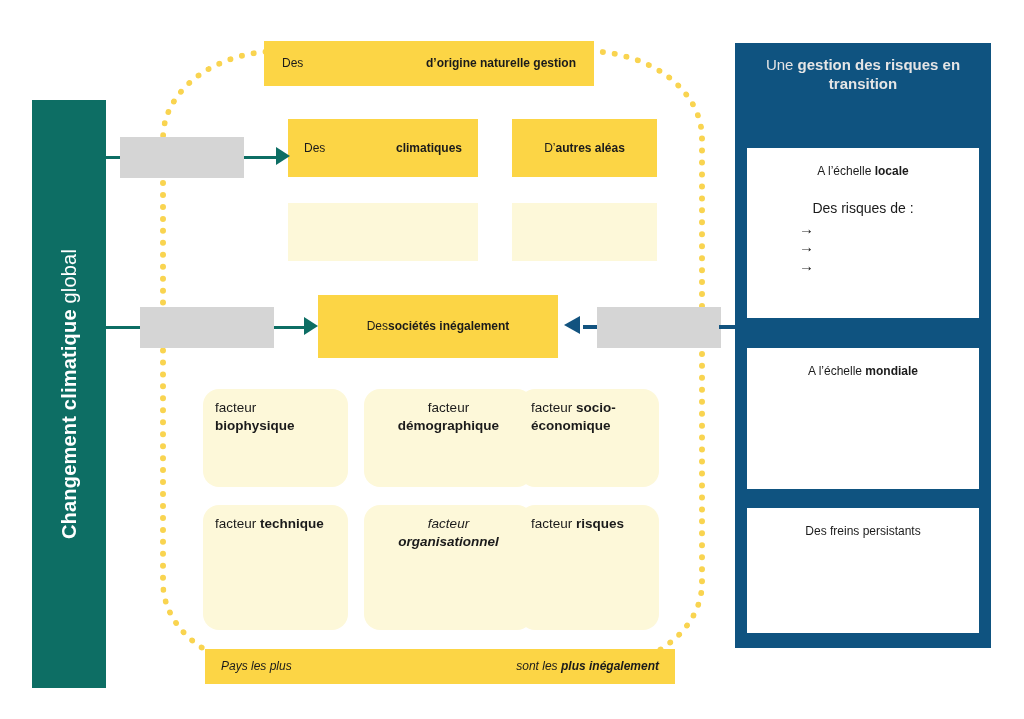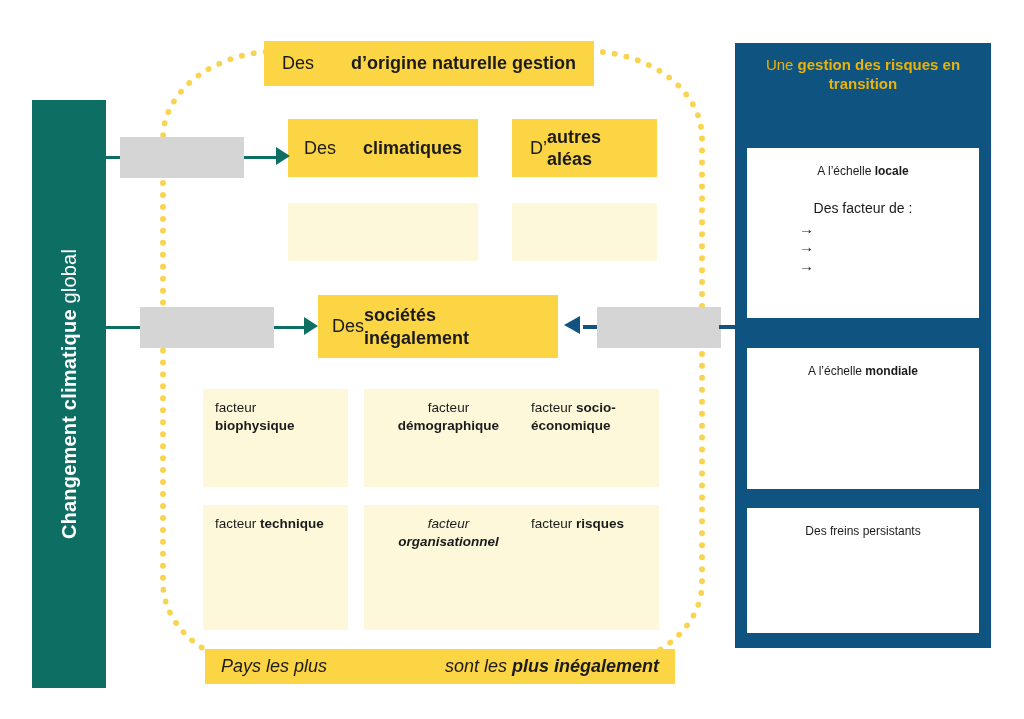--- a/index.html
+++ b/index.html
@@ -17,41 +17,41 @@
      white-space:nowrap;color:#ffffff;font-size:20px;letter-spacing:.2px;}
 
   
   #dotted-zone{left:160px;top:48px;width:545px;height:625px;
      border:6px dotted #f9d450;border-radius:120px/90px;
      box-sizing:border-box;background:transparent;}
 
   
   .ybox{background:#fcd545;display:flex;align-items:center;}
   .cream{background:#fdf8d9;}
-  .ytxt{font-size:18px;line-height:1.25;}
+  .ytxt{font-size:12px;line-height:1.25;}
 
   #hazard-natural{left:264px;top:41px;width:330px;height:45px;}
   #hazard-natural .row{display:flex;width:100%;padding:0 18px;box-sizing:border-box;
      justify-content:space-between;align-items:center;}
   #hazard-climatic{left:288px;top:119px;width:190px;height:58px;}
   #hazard-climatic .row{display:flex;width:100%;padding:0 16px;box-sizing:border-box;
      justify-content:space-between;align-items:center;}
   #hazard-other{left:512px;top:119px;width:145px;height:58px;}
   #hazard-other .row{display:flex;width:100%;padding:0 18px;box-sizing:border-box;
      justify-content:center;align-items:center;}
 
   #hazard-climatic-notes{left:288px;top:203px;width:190px;height:58px;}
   #hazard-other-notes{left:512px;top:203px;width:145px;height:58px;}
 
   #societies{left:318px;top:295px;width:240px;height:63px;}
   #societies .row{display:flex;width:100%;padding:0 14px;box-sizing:border-box;
      justify-content:center;align-items:center;}
 
   .factor{width:148px;height:100px;padding:10px 12px 0 12px;box-sizing:border-box;
-     text-align:center;font-size:13.5px;line-height:1.35;}
+     text-align:center;font-size:13.5px;line-height:1.35;border-radius:16px;}
   #factor-bio{left:203px;top:389px;text-align:left;}
   #factor-demo{left:364px;top:389px;}
   #factor-socio{left:519px;top:389px;text-align:left;}
   #factor-tech{left:203px;top:505px;text-align:left;}
   #factor-org{left:364px;top:505px;font-style:italic;}
   #factor-cog{left:519px;top:505px;text-align:left;}
   #factor-bio,#factor-tech{width:145px;}
   #factor-demo,#factor-org{width:169px;}
   #factor-socio,#factor-cog{width:140px;}
   #factor-bio,#factor-demo,#factor-socio{height:98px;}
@@ -87,21 +87,21 @@
      border-top:9px solid transparent;border-bottom:9px solid transparent;
      border-right:16px solid #12537f;}
   #blue-line-2{left:719px;top:325px;width:70px;}
 
   
   #risk-panel{left:735px;top:43px;width:256px;height:605px;background:#0f5380;}
   .wcard{position:absolute;background:#ffffff;left:12px;width:232px;
      box-sizing:border-box;text-align:center;}
   #risk-title{position:absolute;left:0;top:0;width:256px;height:62px;
      display:flex;align-items:center;justify-content:center;text-align:center;
-     color:#eab308;font-size:15px;line-height:1.3;padding:0 14px;box-sizing:border-box;}
+     color:#e5e5e5;font-size:15px;line-height:1.3;padding:0 14px;box-sizing:border-box;}
   #card-local{top:105px;height:170px;}
   #card-global{top:305px;height:141px;}
   #card-brakes{top:465px;height:125px;}
   .wcard .head{font-size:12px;padding-top:16px;}
   #actions-label{font-size:14px;margin-top:22px;text-align:center;}
   #actions-list{margin-top:4px;padding-left:52px;text-align:left;
      font-size:15px;line-height:1.15;}
   #actions-list div{margin:0 0 1px 0;}
 </style>
 </head>
@@ -191,21 +191,21 @@
   <div id="risk-title">
     <div>
       <span>Une </span><span class="b">gestion des risques en transition</span>
     </div>
   </div>
 
   <div class="wcard" id="card-local">
     <div class="head">
       <span>A l’échelle </span><span class="b">locale</span>
     </div>
-    <div id="actions-label">Des facteur de  :</div>
+    <div id="actions-label">Des risques de  :</div>
     <div id="actions-list">
       <div>→</div>
       <div>→</div>
       <div>→</div>
     </div>
   </div>
 
   <div class="wcard" id="card-global">
     <div class="head">
       <span>A l’échelle </span><span class="b">mondiale</span>

